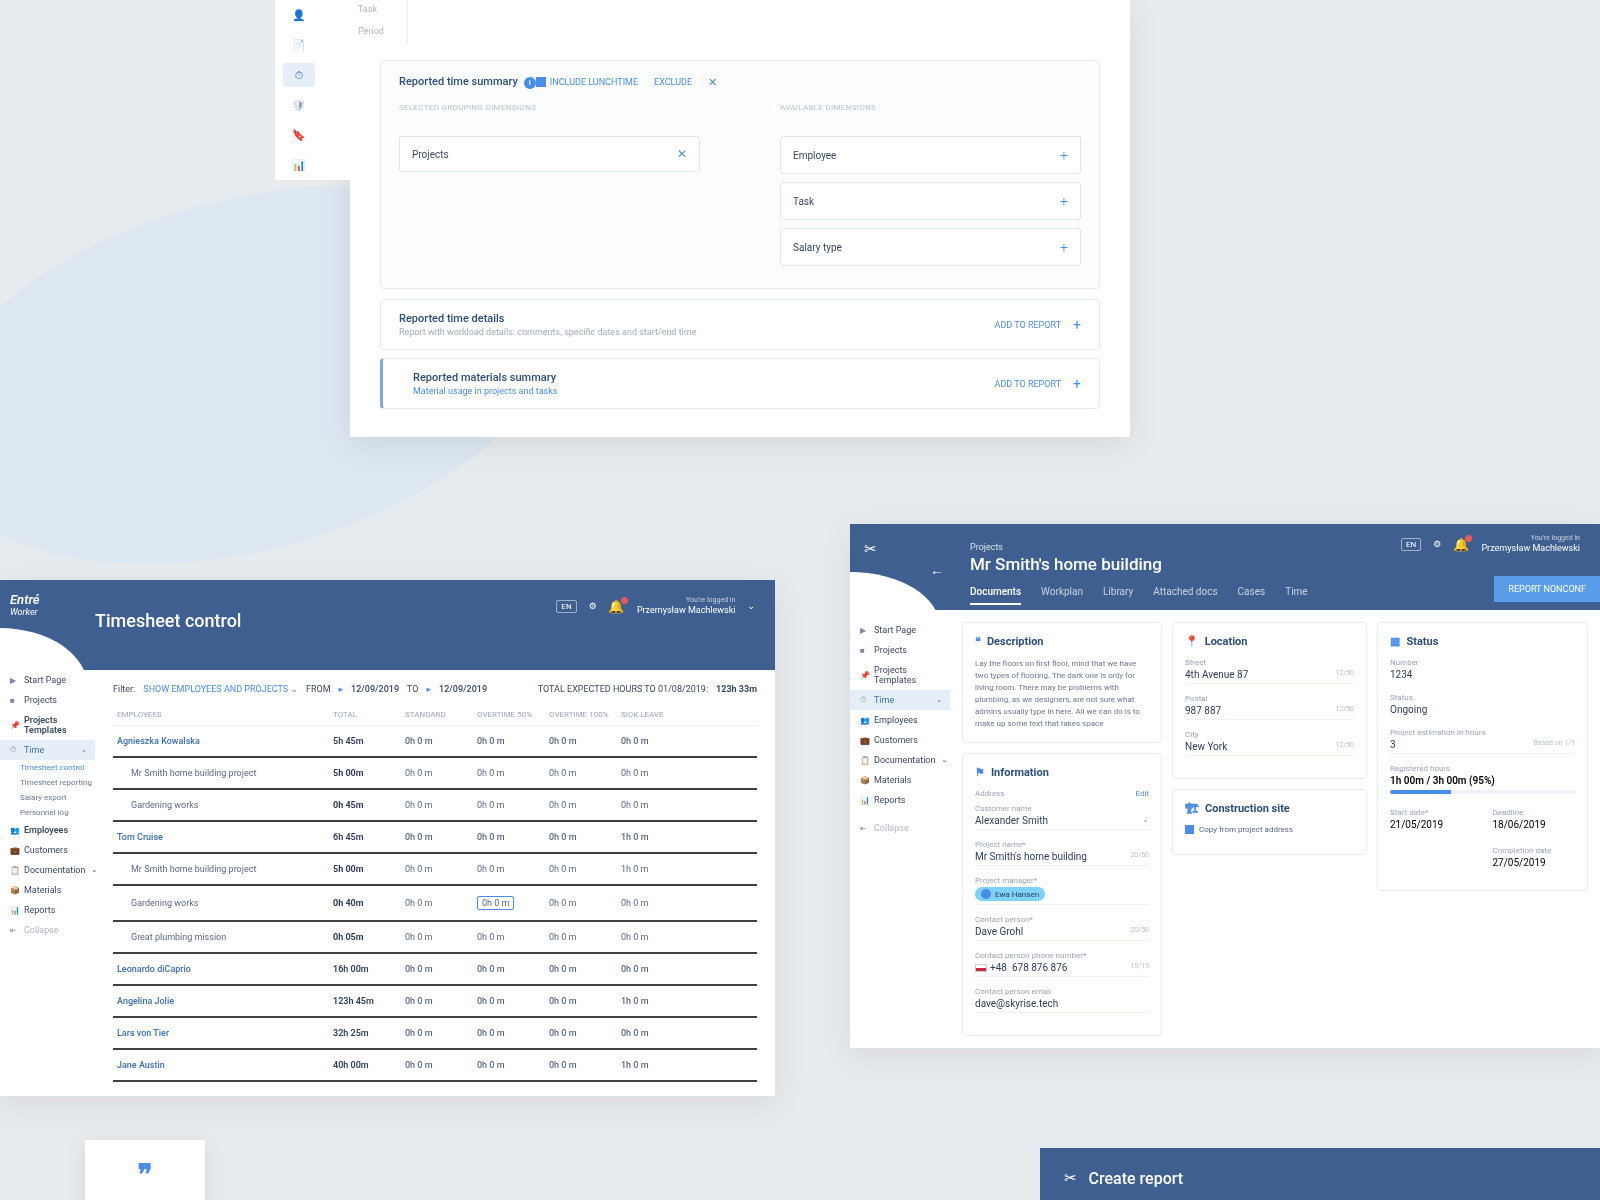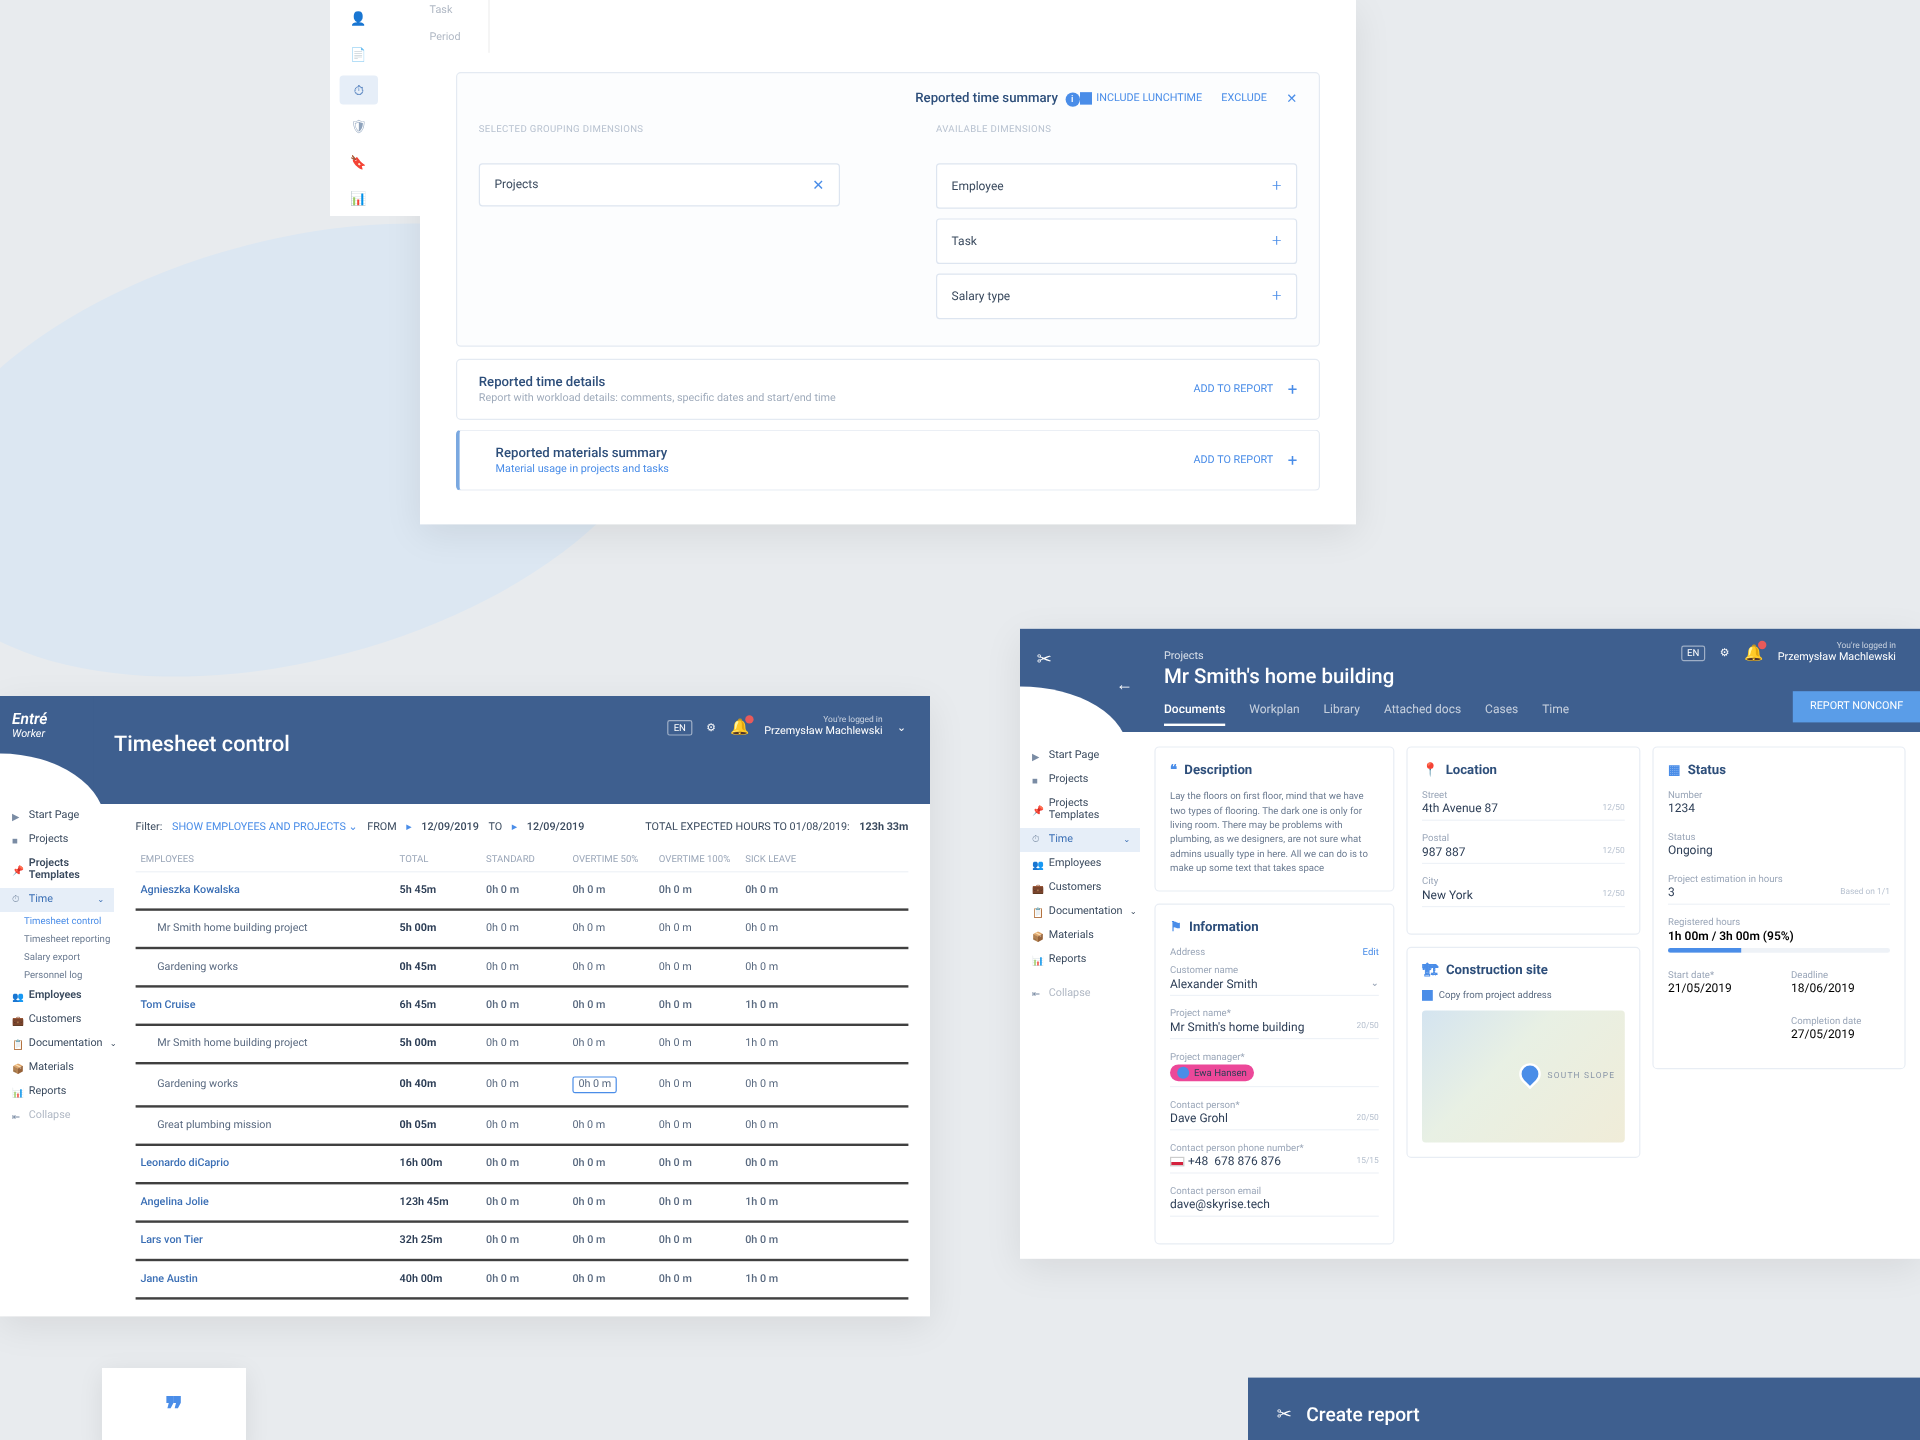--- a/index.html
+++ b/index.html
@@ -8,21 +8,21 @@
 .bg-blob { position: absolute; left: -80px; top: 200px; width: 650px; height: 350px; background: #dce7f2; border-radius: 50%; transform: rotate(-15deg); }
 
 
 .panel1 { position: absolute; left: 350px; top: 0; width: 780px; background: #fff; box-shadow: 0 8px 30px rgba(0,0,0,0.08); }
 .panel1-sidebar { position: absolute; left: -75px; top: 0; width: 75px; height: 180px; background: #fff; display: flex; flex-direction: column; }
 .panel1-sidebar .icon-item { width: 32px; height: 24px; margin: 3px 8px; display: flex; align-items: center; justify-content: center; font-size: 11px; color: #8fa3bc; border-radius: 3px; }
 .panel1-sidebar .icon-item.active { background: #e6eef8; color: #3b6fb5; }
 .panel1-body { padding: 60px 30px 20px 30px; }
 .panel1 h3 { font-size: 13px; color: #2d4e7a; font-weight: 600; margin-bottom: 18px; }
 .section { border: 1px solid #e4eaf2; border-radius: 4px; padding: 14px 18px; margin-bottom: 10px; background: #fcfdfe; }
-.sec-head { display: flex; justify-content: flex-end; align-items: center; font-size: 11px; }
+.sec-head { display: flex; justify-content: flex-start; align-items: center; font-size: 11px; }
 .sec-title { color: #2d4e7a; font-weight: 500; }
 .sec-title .info { display: inline-block; width: 12px; height: 12px; border-radius: 50%; background: #4a8de8; color: #fff; text-align: center; line-height: 12px; font-size: 8px; margin-left: 6px; }
 .sec-actions { display: flex; gap: 16px; align-items: center; color: #4a8de8; font-size: 9px; }
 .sec-actions .chk { display: flex; align-items: center; gap: 4px; }
 .sec-actions .chk .box { width: 10px; height: 10px; border: 1px solid #4a8de8; background: #4a8de8; }
 .exclude { color: #4a8de8; }
 .close-x { color: #4a8de8; font-size: 11px; }
 .dims { display: flex; gap: 80px; margin-top: 14px; }
 .dims-col { flex: 1; }
 .dims-label { font-size: 8px; color: #b8c2d0; letter-spacing: 0.3px; margin-bottom: 24px; text-transform: uppercase; }
@@ -95,21 +95,21 @@
 .col-b { flex: 0 0 195px; display: flex; flex-direction: column; gap: 10px; }
 .col-c { flex: 1; display: flex; flex-direction: column; gap: 10px; }
 .desc-text { font-size: 8px; color: #6a7a90; line-height: 1.5; }
 .field { margin-bottom: 10px; }
 .field .lbl { font-size: 8px; color: #9aa6b8; margin-bottom: 2px; }
 .field .val { font-size: 10px; color: #2d3e56; border-bottom: 1px solid #eef2f7; padding-bottom: 3px; }
 .field .val .chev-d { float: right; font-size: 8px; color: #9aa6b8; }
 .field .cnt { float: right; font-size: 7px; color: #b8c2d0; }
 .info-act { display: flex; justify-content: space-between; font-size: 8px; color: #9aa6b8; margin-bottom: 6px; }
 .info-act span:last-child { color: #4a8de8; }
-.pm-badge { display: inline-flex; align-items: center; gap: 4px; background: #ec4899; border-radius: 10px; padding: 2px 6px; font-size: 8px; }
+.pm-badge { display: inline-flex; align-items: center; gap: 4px; background: #7dd3fc; border-radius: 10px; padding: 2px 6px; font-size: 8px; }
 .pm-badge .av { width: 10px; height: 10px; background: #4a8de8; border-radius: 50%; }
 .flag { display: inline-block; width: 12px; height: 8px; background: linear-gradient(#fff 50%, #d4213d 50%); border: 0.5px solid #ccc; margin-right: 3px; vertical-align: middle; }
 .chk-line { font-size: 8px; color: #5a6a80; display: flex; align-items: center; gap: 5px; margin-bottom: 8px; }
 .chk-line .box { width: 9px; height: 9px; background: #4a8de8; }
 .map { width: 100%; height: 110px; background: linear-gradient(135deg, #d4e4f0 0%, #e8f0e4 40%, #f0ecd8 100%); border-radius: 3px; position: relative; }
 .map::after { content: ''; position: absolute; left: 48%; top: 40%; width: 14px; height: 14px; background: #4a8de8; border-radius: 50% 50% 50% 0; transform: rotate(-45deg); border: 2px solid #fff; }
 .map .lbl { position: absolute; right: 8px; top: 50px; font-size: 7px; color: #8a96a8; letter-spacing: 1px; }
 .progress { height: 4px; background: #eef2f7; border-radius: 2px; margin-top: 4px; overflow: hidden; }
 .progress .bar { height: 100%; background: #4a8de8; width: 33%; }
 .status-row { display: flex; gap: 20px; margin-top: 14px; }
@@ -524,23 +524,20 @@
       </div>
       <div class="card">
         <h4>
             <span class="ico">🏗</span>
             <span>Construction site</span>
           </h4>
         <div class="chk-line">
             <span class="box"></span>
             <span>Copy from project address</span>
           </div>
-        <div class="map">
-            <span class="lbl">SOUTH SLOPE</span>
-          </div>
       </div>
     </div>
     <div class="col-c">
       <div class="card">
         <h4>
             <span class="ico">▦</span>
             <span>Status</span>
           </h4>
         <div class="field">
             <div class="lbl">Number</div>

